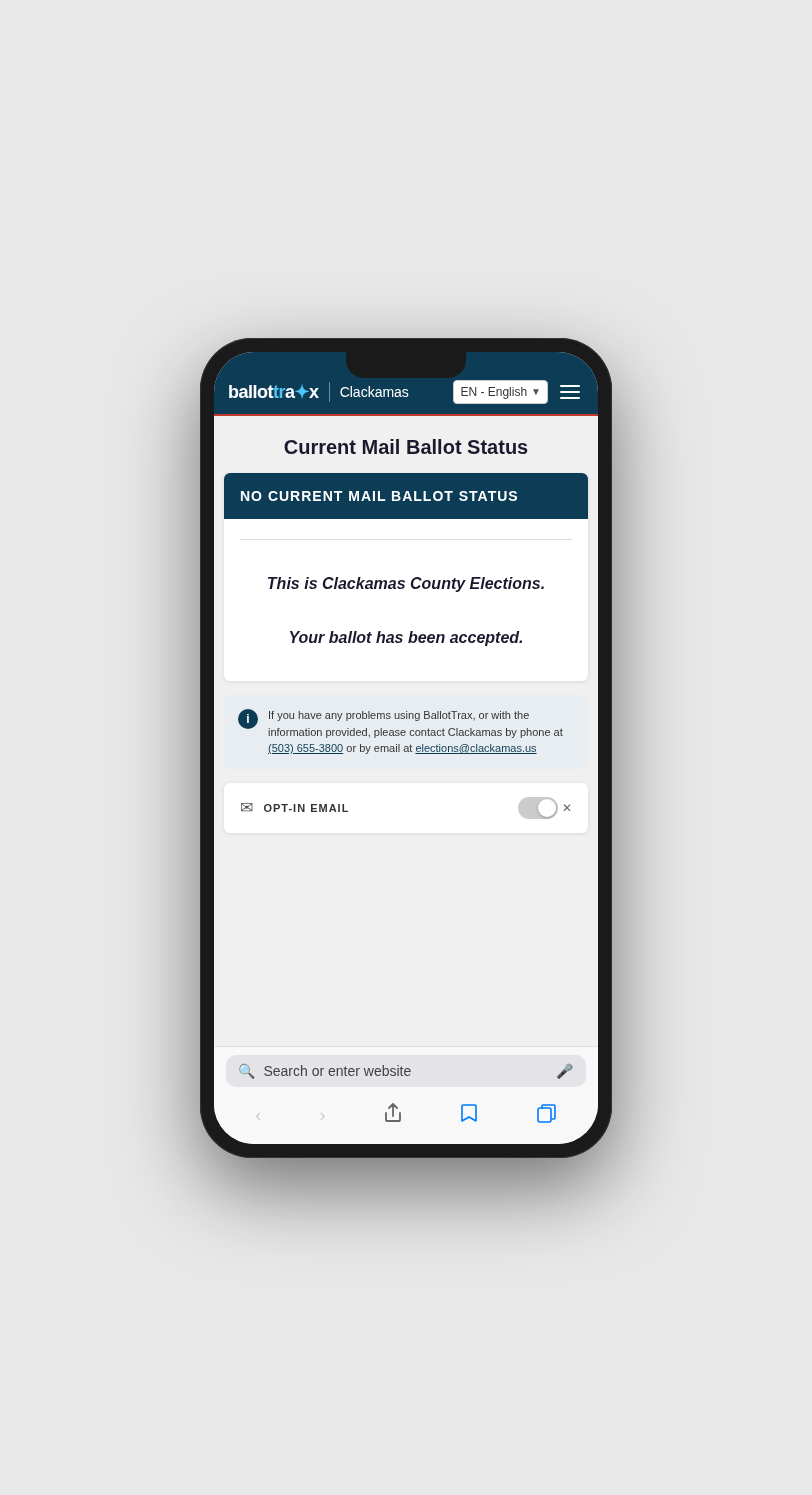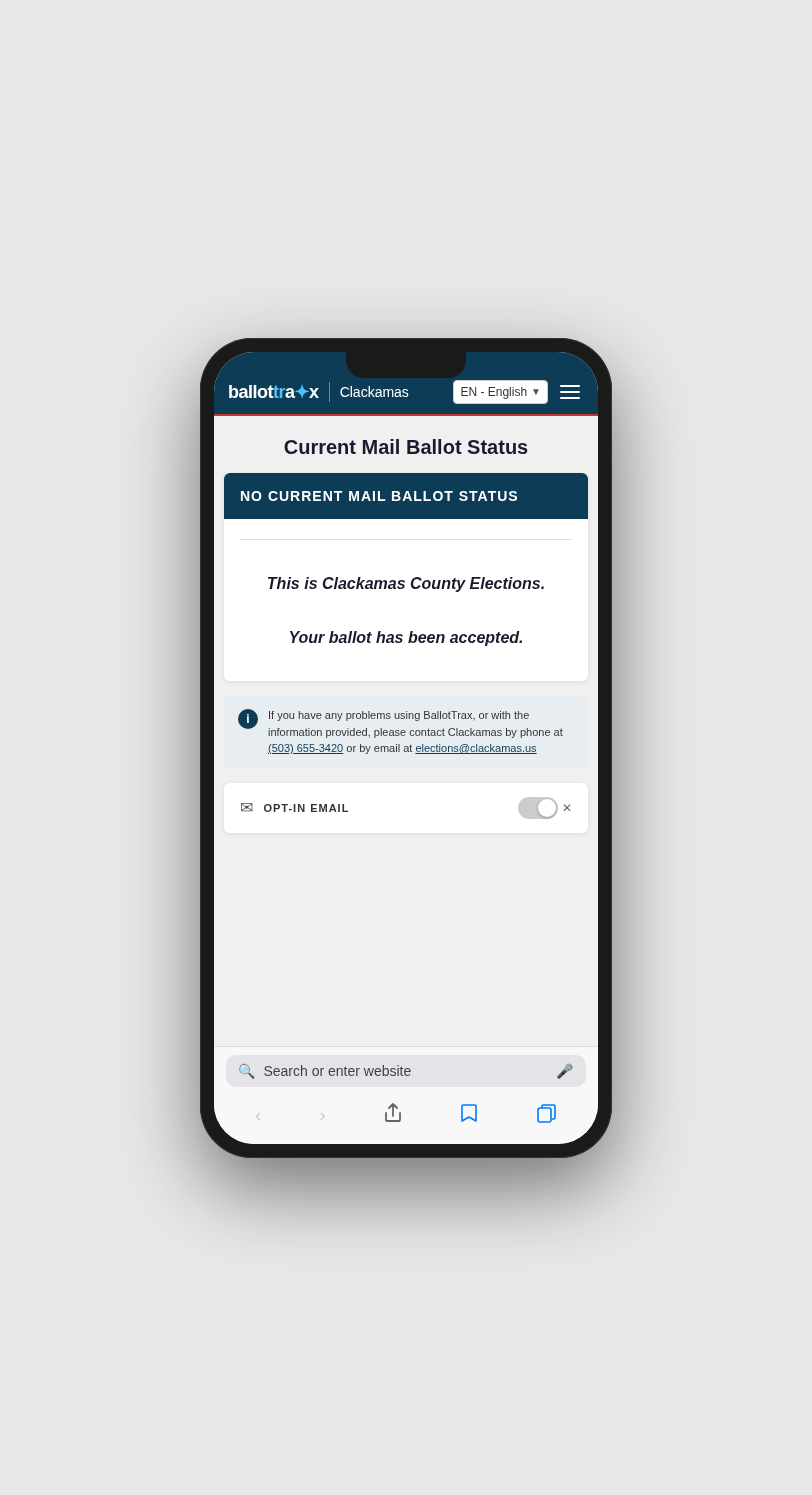--- a/index.html
+++ b/index.html
@@ -402,21 +402,21 @@
             <span>Your ballot has been accepted.</span>
           </p>
         </div>
       </div>
 
       <div class="info-box">
         <div class="info-icon">
           <span>i</span>
         </div>
         <p class="info-text">
-          <span>If you have any problems using BallotTrax, or with the information provided, please contact Clackamas by phone at </span><a class="info-link">(503) 655-3420</a><span> or by email at </span><a class="info-link">elections@clackamas.us</a>
+          <span>If you have any problems using BallotTrax, or with the information provided, please contact Clackamas by phone at </span><a class="info-link">(503) 655-3800</a><span> or by email at </span><a class="info-link">elections@clackamas.us</a>
         </p>
       </div>
 
 
       <div class="opt-in-card">
         <div class="opt-in-left">
           <span class="mail-icon">✉</span>
           <span class="opt-in-label">OPT-IN EMAIL</span>
         </div>
         <div class="toggle-container">

